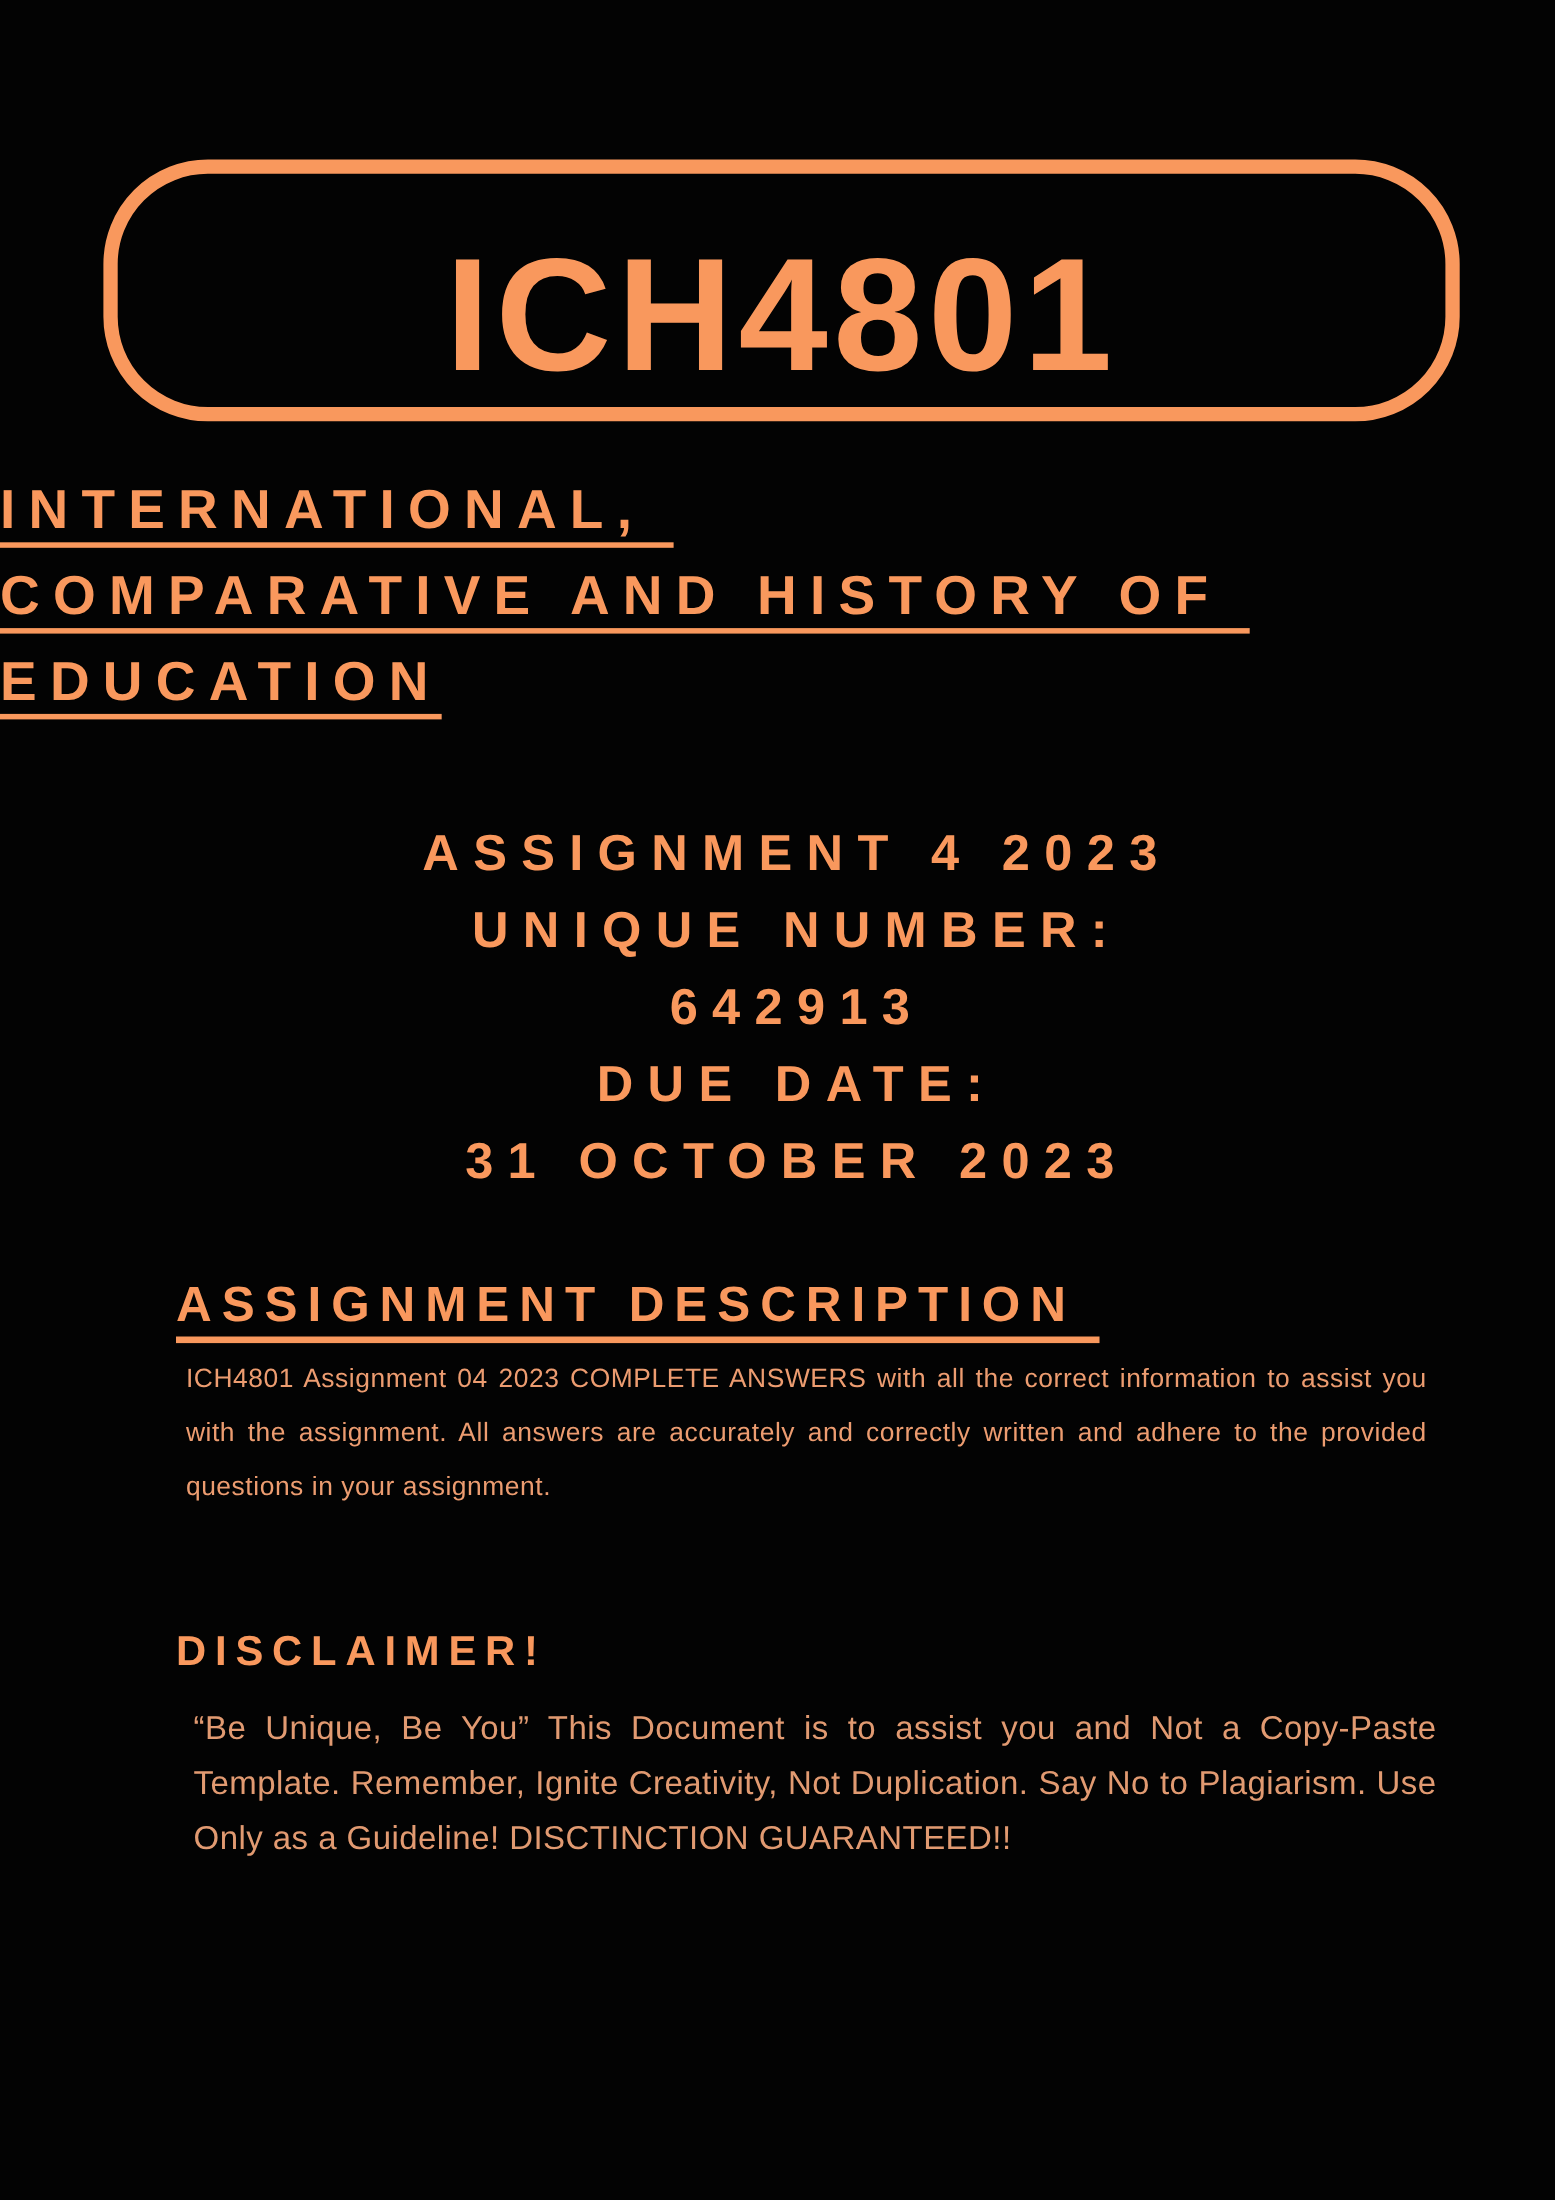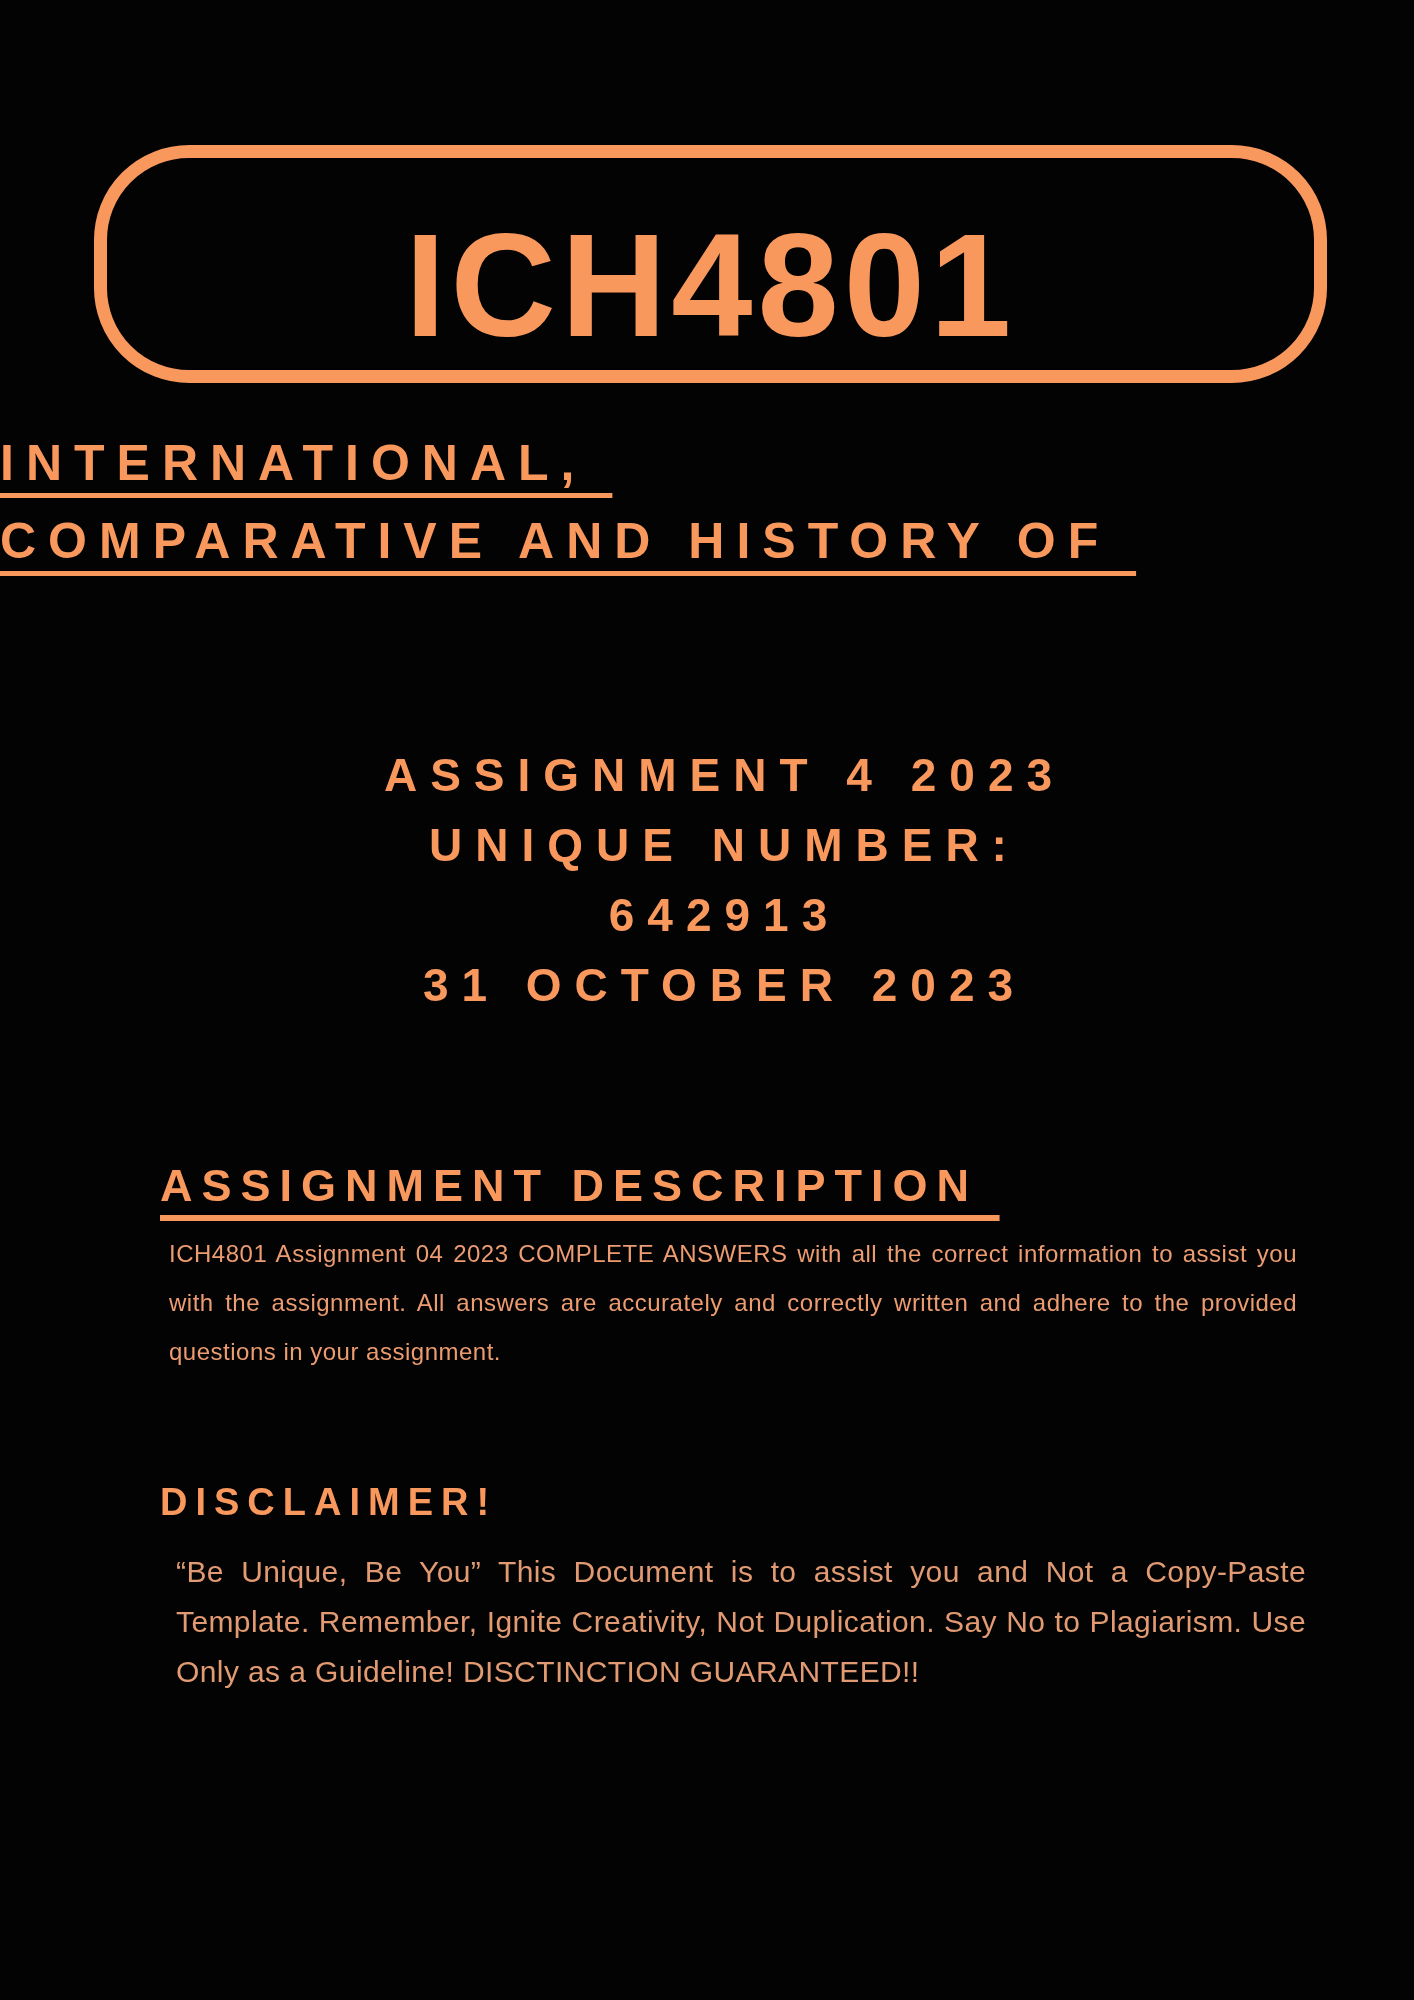--- a/index.html
+++ b/index.html
@@ -99,26 +99,30 @@
     <span class="badge-title">ICH4801</span>
   </div>
 
   <div class="subtitle">
     <div class="subtitle-line">
       <span>INTERNATIONAL,&nbsp;</span>
     </div>
     <div class="subtitle-line">
       <span>COMPARATIVE AND HISTORY OF&nbsp;</span>
     </div>
+    <div class="subtitle-line">
+      <span>EDUCATION</span>
+    </div>
   </div>
 
   <div class="assignment-info">
     <div>ASSIGNMENT 4 2023</div>
     <div>UNIQUE NUMBER:</div>
     <div>642913</div>
+    <div>DUE DATE:</div>
     <div>31 OCTOBER 2023</div>
   </div>
 
   <h2 class="section-heading desc-heading">ASSIGNMENT DESCRIPTION&nbsp;</h2>
 
   <p class="desc-body">ICH4801 Assignment 04 2023 COMPLETE ANSWERS with all the correct information to assist you with the assignment. All answers are accurately and correctly written and adhere to the provided questions in your assignment.</p>
 
   <h2 class="section-heading disclaimer-heading">DISCLAIMER!</h2>
 
   <p class="disclaimer-body">“Be Unique, Be You” This Document is to assist you and Not a Copy-Paste Template. Remember, Ignite Creativity, Not Duplication. Say No to Plagiarism. Use Only as a Guideline! DISCTINCTION GUARANTEED!!</p>

